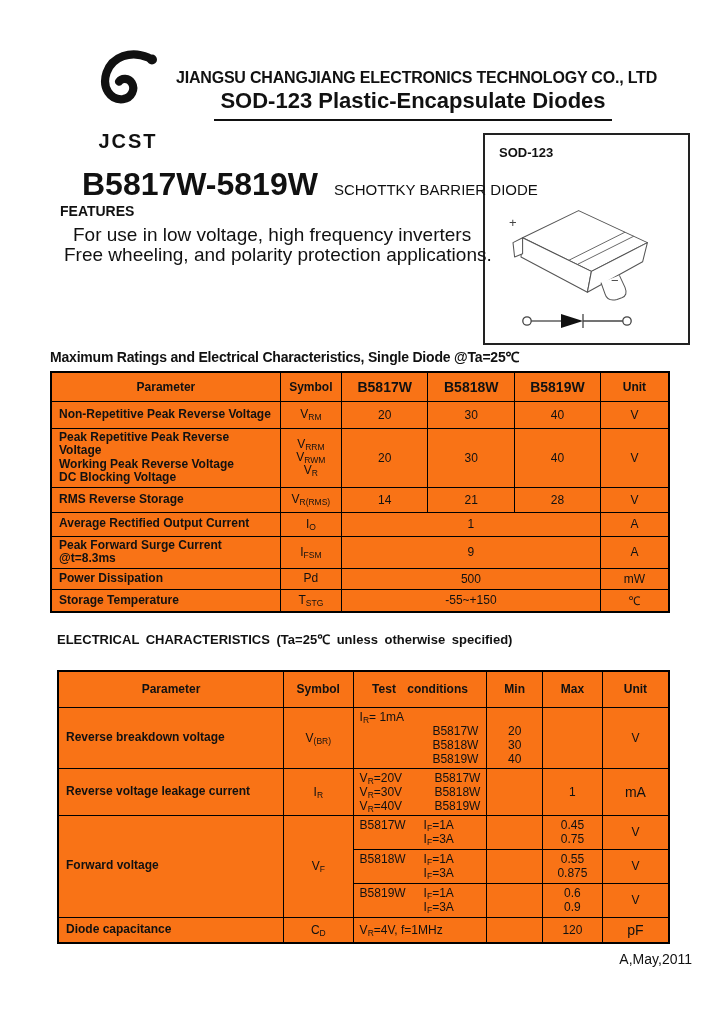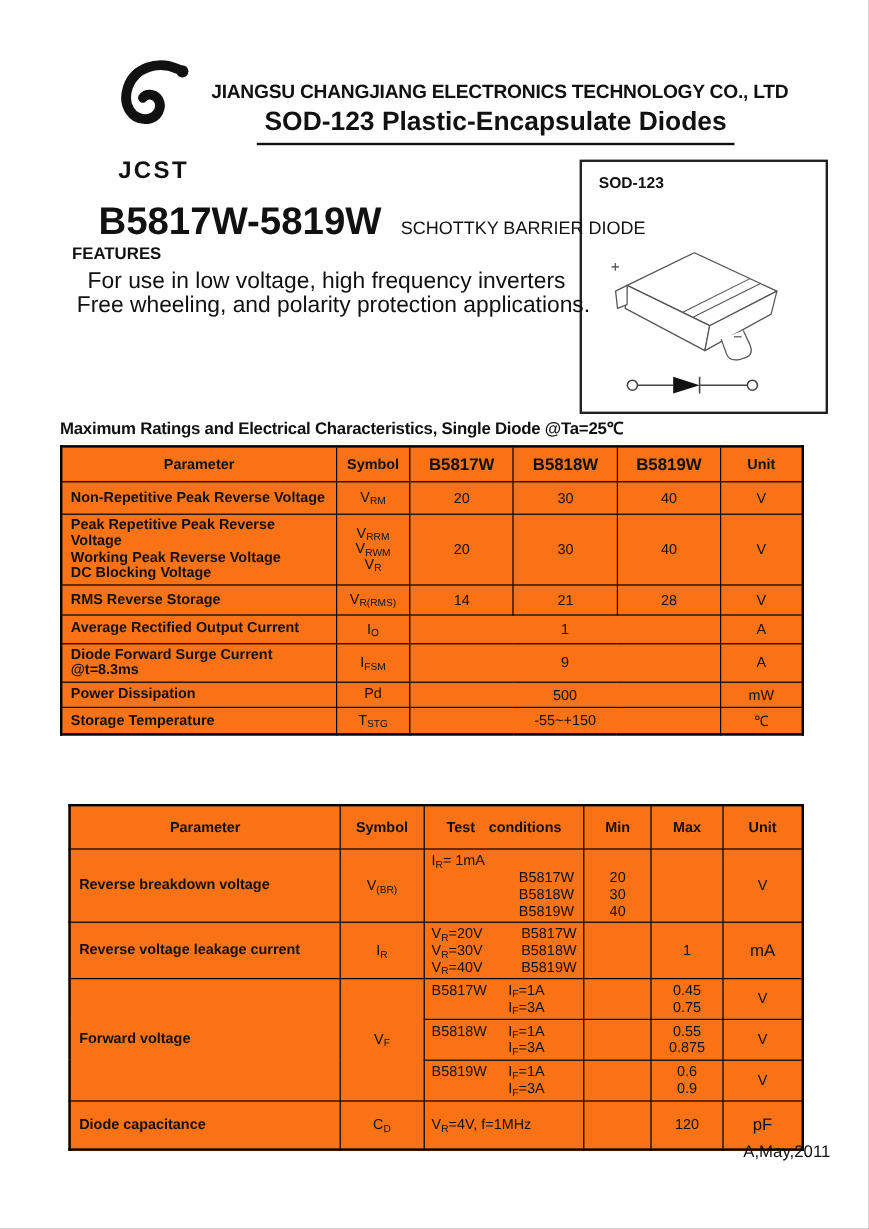--- a/index.html
+++ b/index.html
@@ -175,21 +175,21 @@
             <div>Average Rectified Output Current</div>
           </td>
       <td>
             <div class="symline">I<sub>O</sub></div>
           </td>
       <td colspan="3">1</td>
       <td>A</td>
     </tr>
     <tr style="height:18px">
       <td class="param">
-            <div>Diode Forward Surge Current @t=8.3ms</div>
+            <div>Peak Forward Surge Current @t=8.3ms</div>
           </td>
       <td>
             <div class="symline">I<sub>FSM</sub></div>
           </td>
       <td colspan="3">9</td>
       <td>A</td>
     </tr>
     <tr style="height:21px">
       <td class="param">
             <div>Power Dissipation</div>
@@ -206,20 +206,21 @@
           </td>
       <td>
             <div class="symline">T<sub>STG</sub></div>
           </td>
       <td colspan="3">-55~+150</td>
       <td>℃</td>
     </tr>
   </tbody>
     </table>
 
+  <div class="t2-title">ELECTRICAL CHARACTERISTICS (Ta=25℃ unless otherwise specified)</div>
   <table class="t2">
     <colgroup>
         <col style="width:36.9%">
         <col style="width:11.4%">
         <col style="width:21.9%">
         <col style="width:9.1%">
         <col style="width:9.8%">
         <col style="width:10.9%">
       </colgroup>
     <tbody>
@@ -319,21 +320,21 @@
           <span>I<sub>F</sub>=3A</span>
         </div>
       </td>
       <td></td>
       <td>
         <div class="ln">0.6</div>
         <div class="ln">0.9</div>
       </td>
       <td>V</td>
     </tr>
-    <tr style="height:41px">
+    <tr style="height:26px">
       <td class="param">Diode capacitance</td>
       <td><span>C<sub>D</sub></span></td>
       <td class="tc-cell" style="vertical-align:middle">
         <div class="ln">V<sub>R</sub>=4V, f=1MHz</div>
       </td>
       <td></td>
       <td>120</td>
       <td class="unit-big">pF</td>
     </tr>
   </tbody>

